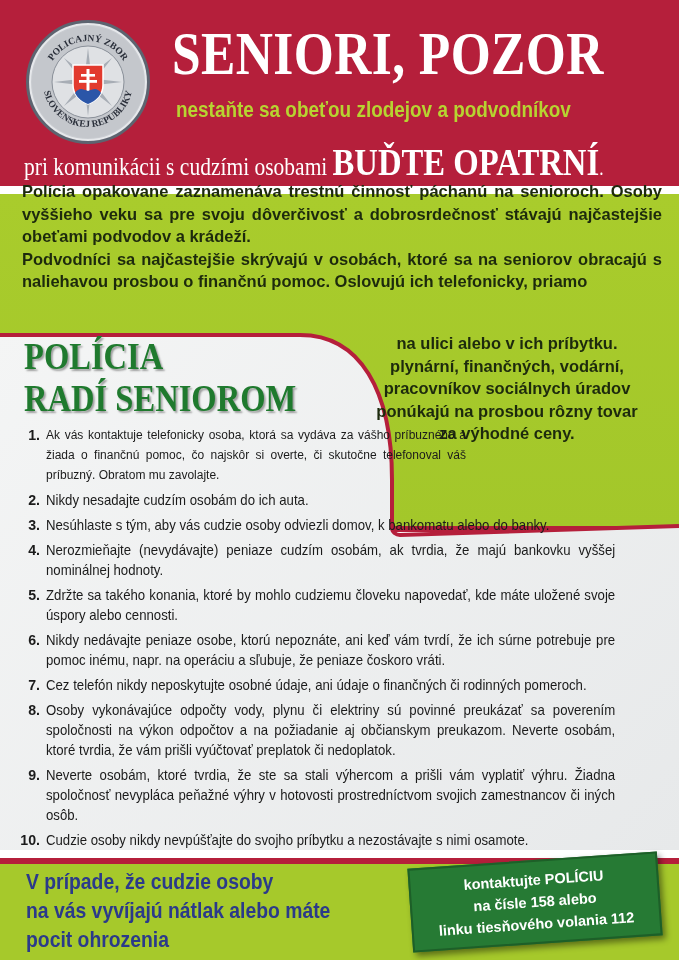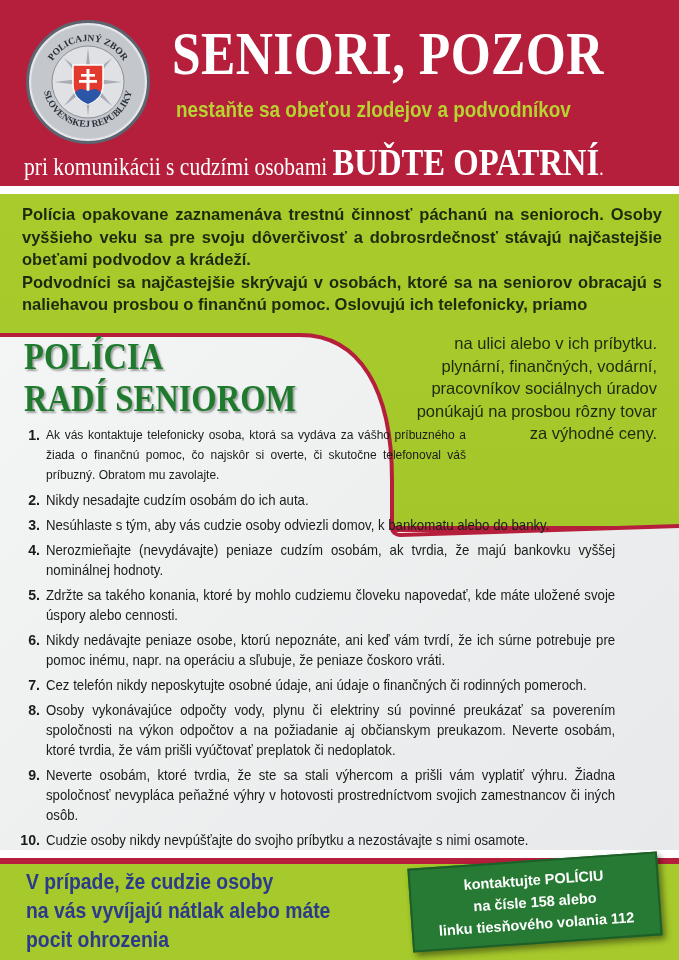--- a/index.html
+++ b/index.html
@@ -41,29 +41,29 @@
 
     
     .green-area {
       position: absolute; left: 0; top: 194px; width: 679px; height: 336px;
       background: linear-gradient(180deg, #a9cc2c 0%, #a3c72a 100%);
     }
     .red-under {
       position: absolute; left: 0; top: 526px; width: 679px; height: 6px; background: #b51f3b;
     }
     .intro {
-      position: absolute; left: 22px; top: 203px; width: 640px;
+      position: absolute; left: 22px; top: 180px; width: 640px;
       font-weight: bold; font-size: 16.5px; line-height: 22.5px; color: #1d2a0d;
       text-align: justify;
     }
     .intro p { margin: 0; }
     .right-text {
       position: absolute; right: 22px; top: 332px; width: 300px;
-      font-weight: normal; font-size: 16.5px; line-height: 22.5px; color: #1d2a0d;
-      text-align: right;
+      font-weight: bold; font-size: 16.5px; line-height: 22.5px; color: #1d2a0d;
+      text-align: center;
     }
 
     
     .white-panel {
       position: absolute; left: 0; top: 330px; width: 679px; height: 520px;
       background: linear-gradient(135deg, #f4f5f5 0%, #e7e9ea 100%);
       clip-path: path('M0 5 L300 5 C360 5 392 60 392 150 L392 198 C392 202 396 205 400 205 L679 196 L679 520 L0 520 Z');
     }
     .panel-border {
       position: absolute; left: 0; top: 330px; width: 679px; height: 210px; pointer-events: none;

